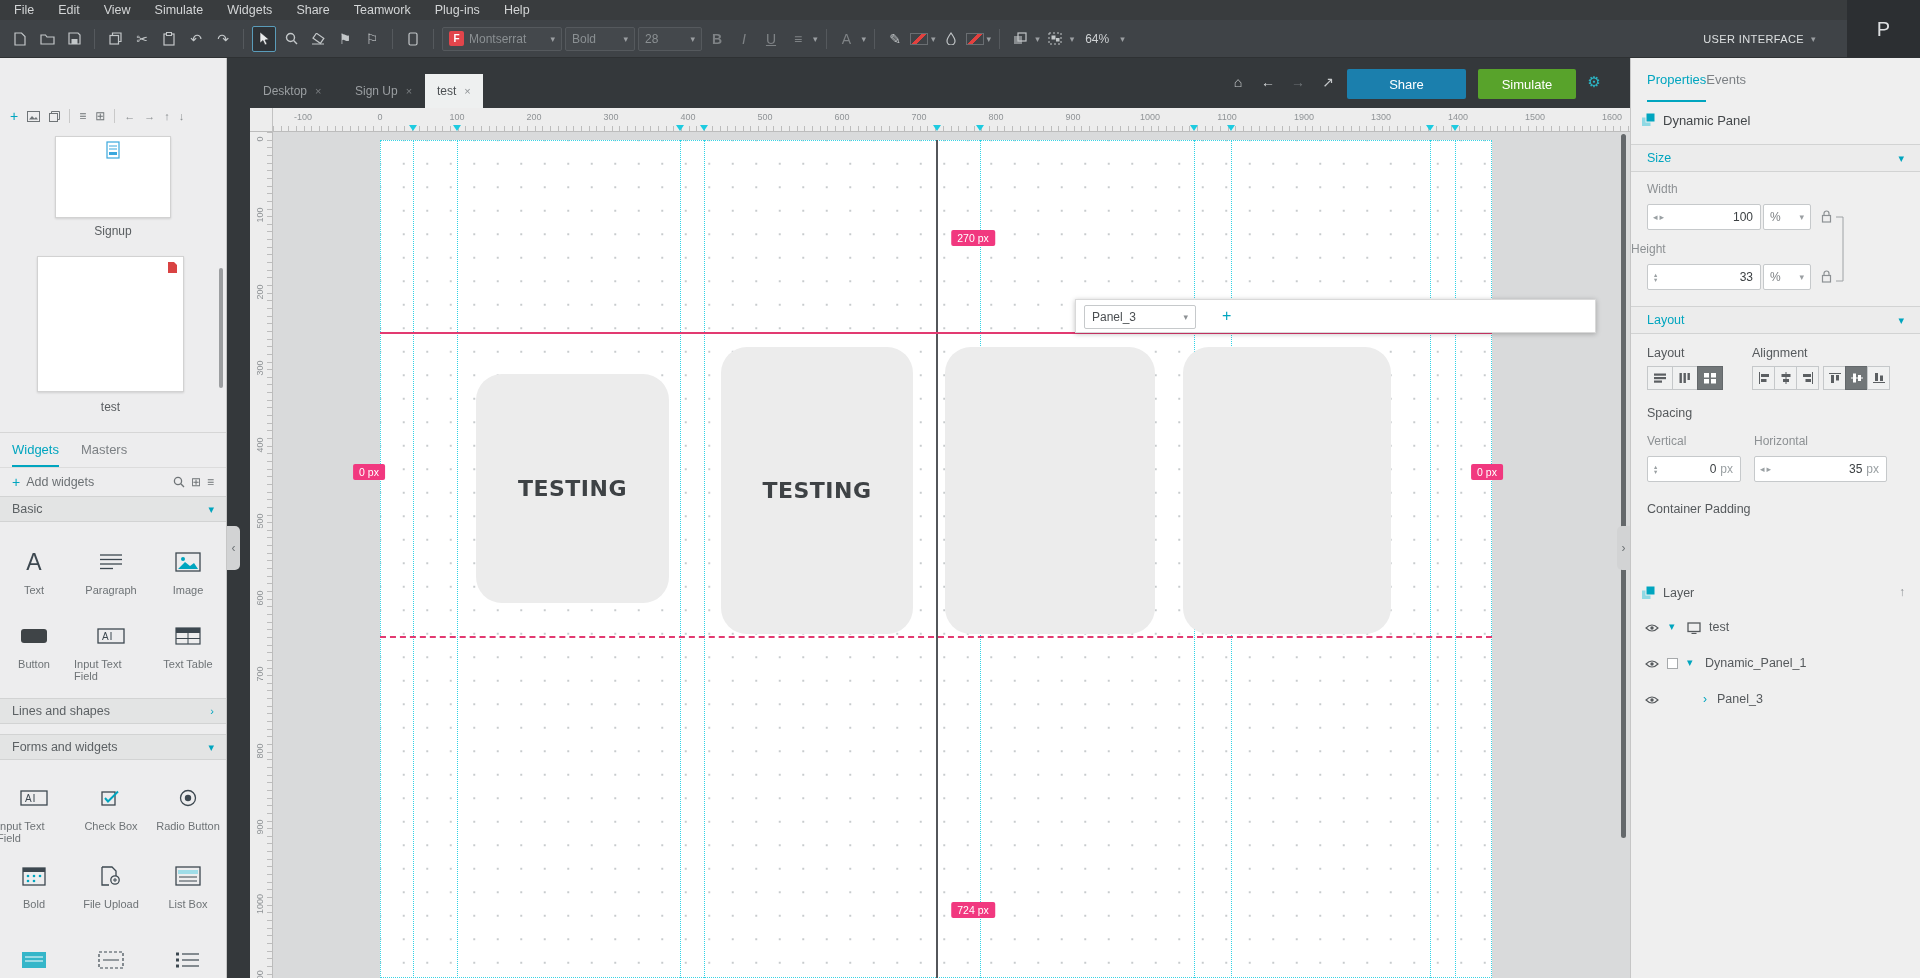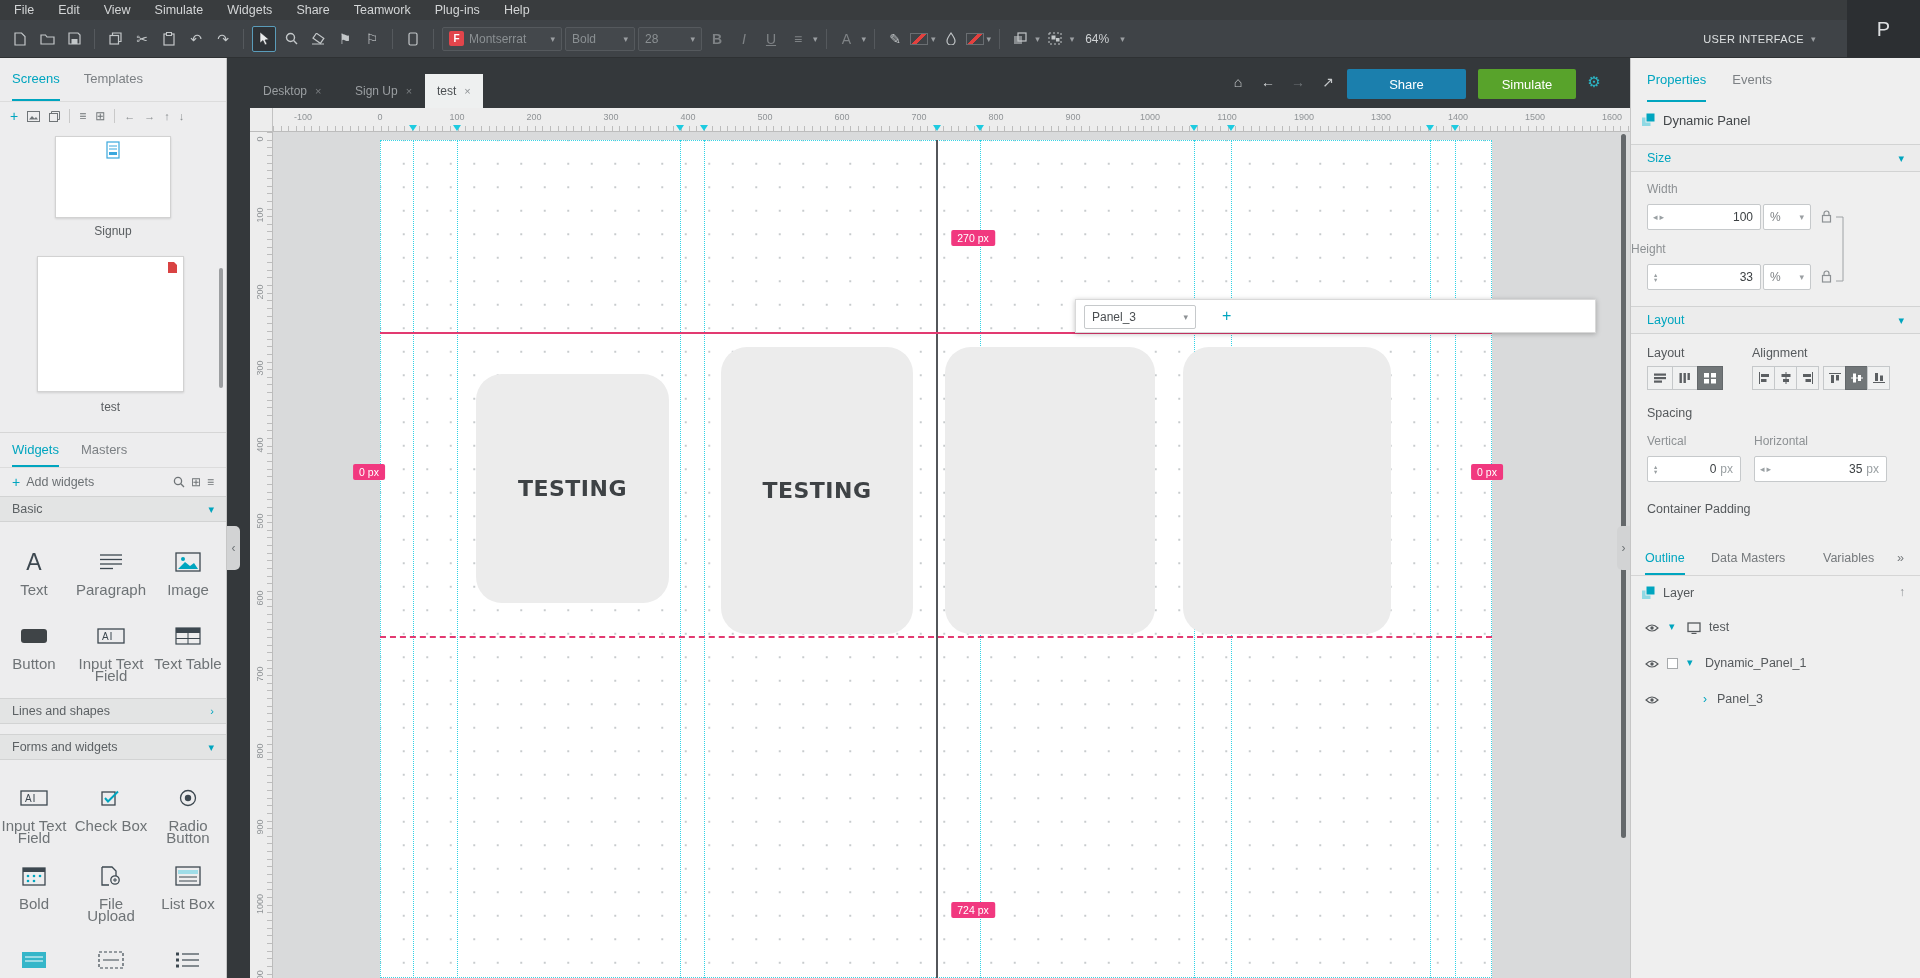--- a/index.html
+++ b/index.html
@@ -27,21 +27,21 @@
   .chv{font-size:9px;color:#9b9fa2}
 
   
   .ptab{display:inline-flex;align-items:center;height:100%;border-bottom:2px solid transparent;color:#7c8084;font-size:13px}
   .ptab.on{color:#00a5bf;border-bottom-color:#00a5bf}
   .sech{position:absolute;left:0;right:0;height:26px;display:flex;align-items:center;padding:0 12px;
         background:#e3e4e4;border-top:1px solid #d2d3d3;border-bottom:1px solid #d2d3d3;color:#5c6164;font-size:12.5px}
   .sech .arr{margin-left:auto;color:#00a5bf;font-size:11px}
   .wcell{position:absolute;width:74px;display:flex;flex-direction:column;align-items:center;gap:6px}
   .wicon{height:32px;display:flex;align-items:center;justify-content:center}
-  .wlabel{font-size:15px;color:#6e7376;line-height:12px;text-align:center}
+  .wlabel{font-size:11px;color:#6e7376;line-height:12px;text-align:left}
 
   
   #canvas{position:absolute;left:227px;top:58px;width:1403px;height:920px;background:#34383b}
   .dtab{position:absolute;bottom:0;height:34px;display:flex;align-items:center;gap:8px;padding:0 12px;font-size:12px;color:#9b9fa2}
   .dtab.on{background:#eef0f0;color:#4b4f52}
   .navic{position:absolute;top:12px;width:22px;height:24px;display:flex;align-items:center;justify-content:center;font-size:14px}
   .actbtn{position:absolute;top:11px;height:30px;display:flex;align-items:center;justify-content:center;color:#fff;font-size:13px;border-radius:2px}
   .rlh{position:absolute;top:4px;transform:translateX(-50%);font-size:9px;color:#8f9396}
   .rlv{position:absolute;left:-4px;width:28px;text-align:center;font-size:9px;color:#8f9396;transform:rotate(-90deg)}
   .gmark{position:absolute;bottom:0;width:0;height:0;border-left:4px solid transparent;border-right:4px solid transparent;border-top:6px solid #1ecbe0}
@@ -209,24 +209,20 @@
       <span>USER INTERFACE</span>
       <span class="chv">▾</span>
     </span>
   </div>
   <div class="abs flex" style="right:0;top:0;width:73px;height:58px;background:#2c2f32;justify-content:center;font-size:20px;color:#dcdee0">
     <span>P</span>
   </div>
 
   <div class="abs" style="left:0;top:58px;width:227px;height:920px;background:#ededee;border-right:1px solid #c6c6c6">
 
-    <div class="abs flex" style="left:0;top:0;right:0;height:44px;gap:24px;padding:0 12px;border-bottom:1px solid #dcdcdc">
-      <span class="ptab on">Screens</span>
-      <span class="ptab">Templates</span>
-    </div>
 
     <div class="abs flex" style="left:0;top:44px;right:0;height:28px;gap:9px;padding:0 10px;color:#6f7477">
       <span class="teal" style="font-size:14px">+</span>
       <span>
           <svg width="13" height="11">
             <rect x="0.5" y="0.5" width="12" height="10" fill="none" stroke="currentColor"></rect>
             <path d="M2 8.5 L5 5 L7.5 7.5 L9 6 L11 8.5 Z" fill="currentColor"></path>
           </svg>
         </span>
       <span>
@@ -588,21 +584,21 @@
     <div class="handle" style="left:0;top:468px;border-radius:0 5px 5px 0">
         <span>‹</span>
       </div>
     <div class="handle" style="left:1390px;top:468px;border-radius:5px 0 0 5px">
         <span>›</span>
       </div>
   </div>
 
   <div class="abs" style="left:1630px;top:58px;width:290px;height:920px;background:#efefef;border-left:1px solid #c6c6c6">
 
-    <div class="abs flex" style="left:0;top:0;right:0;height:44px;gap:26px;padding:0 16px">
+    <div class="abs flex" style="left:0;top:0;right:0;height:44px;padding:0 16px">
       <span class="ptab on">Properties</span>
       <span class="ptab">Events</span>
     </div>
 
     <span class="abs" style="left:10px;top:54px">
         <svg width="15" height="15">
           <rect x="1" y="5.5" width="8.5" height="8.5" fill="#8fd9e4"></rect>
           <rect x="5" y="1" width="9" height="9" fill="#00a5bf" stroke="#efefef" stroke-width="1"></rect>
         </svg>
       </span>
@@ -749,26 +745,20 @@
       <span class="sufx">px</span>
     </div>
     <div class="inp" style="left:123px;top:398px;width:133px">
       <span class="steph"><span>◂</span><span>▸</span></span>
       <span class="sp"></span>
       <span>35</span>
       <span class="sufx">px</span>
     </div>
     <span class="plabel2" style="left:16px;top:444px">Container Padding</span>
 
-    <div class="abs" style="left:0;top:486px;right:0;height:32px;border-bottom:1px solid #d5d5d5">
-      <span class="otab on" style="left:14px">Outline</span>
-      <span class="otab" style="left:80px">Data Masters</span>
-      <span class="otab" style="left:192px">Variables</span>
-      <span class="otab" style="left:266px">»</span>
-    </div>
 
     <div class="abs" style="left:0;top:520px;right:0;height:30px">
       <span class="abs" style="left:10px;top:7px">
           <svg width="15" height="15">
             <rect x="1" y="5.5" width="8.5" height="8.5" fill="#8fd9e4"></rect>
             <rect x="5" y="1" width="9" height="9" fill="#00a5bf" stroke="#efefef" stroke-width="1"></rect>
           </svg>
         </span>
       <span class="abs" style="left:32px;top:8px;font-size:12.5px;color:#55595c">Layer</span>
       <span class="abs" style="left:268px;top:7px;color:#8d9194">↑</span>

